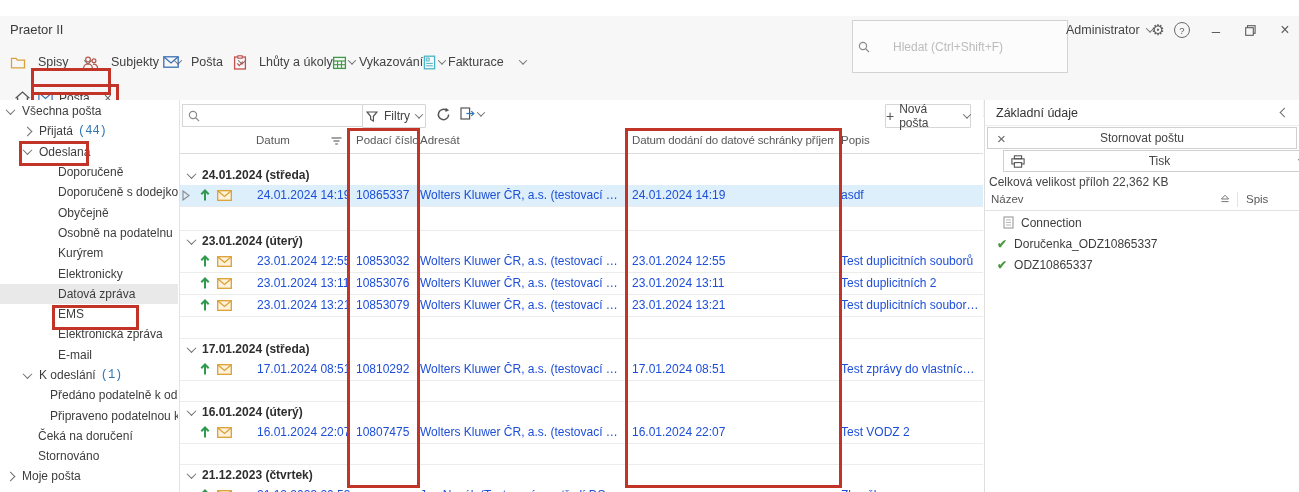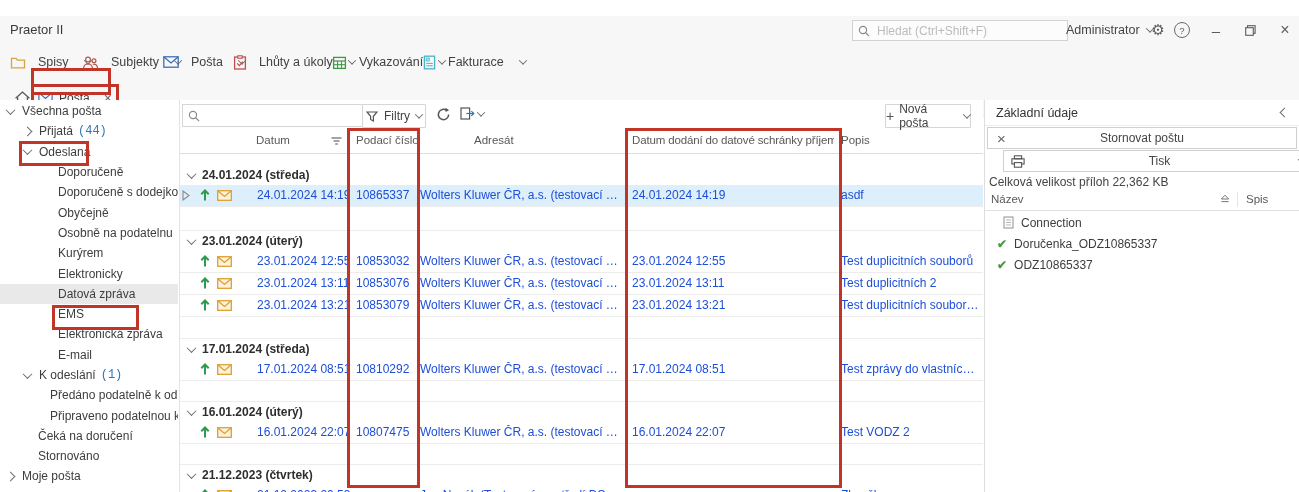--- a/index.html
+++ b/index.html
@@ -10,21 +10,21 @@
   .flexc{display:flex;align-items:center;}
   .nw{white-space:nowrap;}
   
   .chev{width:6px;height:6px;border-right:1.4px solid #6e6e6e;border-bottom:1.4px solid #6e6e6e;display:inline-block;flex:0 0 auto;}
   .chev.down{transform:rotate(45deg) translate(-1px,-1px);}
   .chev.right{transform:rotate(-45deg);}
   .chev.left{transform:rotate(135deg);}
   .chev.sm{width:5px;height:5px;}
   
   .title-text{left:10px;top:0;height:28px;line-height:28px;font-size:13px;color:#3a3a3a;}
-  .tb-search{left:852px;top:4px;width:204px;height:19px;border:1px solid #d2d2d2;background:#fcfcfc;display:flex;align-items:center;padding:0 5px;gap:5px;}
+  .tb-search{left:852px;top:4px;width:204px;height:19px;border:1px solid #d2d2d2;background:#fcfcfc;display:flex;align-items:center;padding:16px 5px;gap:21px;}
   .tb-search input{border:0;outline:0;background:transparent;font:12px "Liberation Sans",sans-serif;color:#555;width:100%;}
   .tb-search input::placeholder{color:#bcbcbc;}
   .user{left:1066px;top:0;height:28px;gap:7px;color:#454545;font-size:12.5px;}
   .icnbtn{top:0;height:28px;width:24px;justify-content:center;color:#5d5d5d;cursor:default;}
   
   .menubar{left:0;top:28px;width:1299px;height:36px;}
   .mitem{top:0;height:36px;gap:12px;font-size:12.5px;color:#424242;}
   .mitem .chev{margin-left:4px;}
   
   .tabbar{left:0;top:64px;width:1299px;height:36px;}
@@ -48,21 +48,21 @@
   .tablepane{left:180px;top:100px;width:803px;height:392px;background:#fff;}
   .srchbox{left:2px;top:4px;width:171px;height:21px;border:1px solid #d6d6d6;background:#fff;display:flex;align-items:center;padding:0 5px;gap:5px;}
   .srchbox input{border:0;outline:0;width:100%;font:12px "Liberation Sans",sans-serif;}
   .btn{border:1px solid #d6d6d6;background:#fff;display:flex;align-items:center;justify-content:center;gap:6px;font-size:12px;color:#444;border-radius:1px;}
   .filtry{left:182px;top:4px;width:62px;height:22px;}
   .toolico{top:7px;display:flex;align-items:center;gap:3px;}
   .newmail{left:705px;top:4px;width:84px;height:22px;gap:5px;}
   .plus{font-size:14px;color:#555;line-height:1;}
   .thead{left:0;top:30px;width:803px;height:23px;border-bottom:1px solid #dcdcdc;font-size:11.5px;color:#585858;}
   .thead span{position:absolute;top:4px;}
-  .h-datum{left:76px;} .h-filter{left:151px;top:7px !important;} .h-pod{left:176px;} .h-adr{left:253px;padding-left:41px;}
+  .h-datum{left:76px;} .h-filter{left:151px;top:7px !important;} .h-pod{left:176px;} .h-adr{left:240px;}
   .h-dor{left:452px;width:202px;overflow:hidden;letter-spacing:-0.15px;} .h-pop{left:661px;}
   .tbody{left:0;top:53px;width:803px;}
   .grp{height:20px;display:flex;align-items:center;padding-left:8px;gap:7px;font-weight:bold;font-size:12px;color:#2e2e2e;}
   .row{position:relative;height:21px;border-bottom:1px solid #ececec;}
   .row.selrow{background:#ddeffa;}
   .spacer{border-bottom:1px solid #ececec;}
   .cell{position:absolute;top:3px;white-space:nowrap;font-size:12px;color:#1d4ed8;}
   .c-exp{left:2px;top:5px;} .c-arr{left:20px;top:4px;} .c-env{left:37px;top:5px;}
   .c-dat{left:77px;} .c-pod{left:176px;} .c-adr{left:240px;width:204px;overflow:hidden;text-overflow:ellipsis;}
   .c-dor{left:452px;} .c-pop{left:661px;width:138px;overflow:hidden;text-overflow:ellipsis;}

